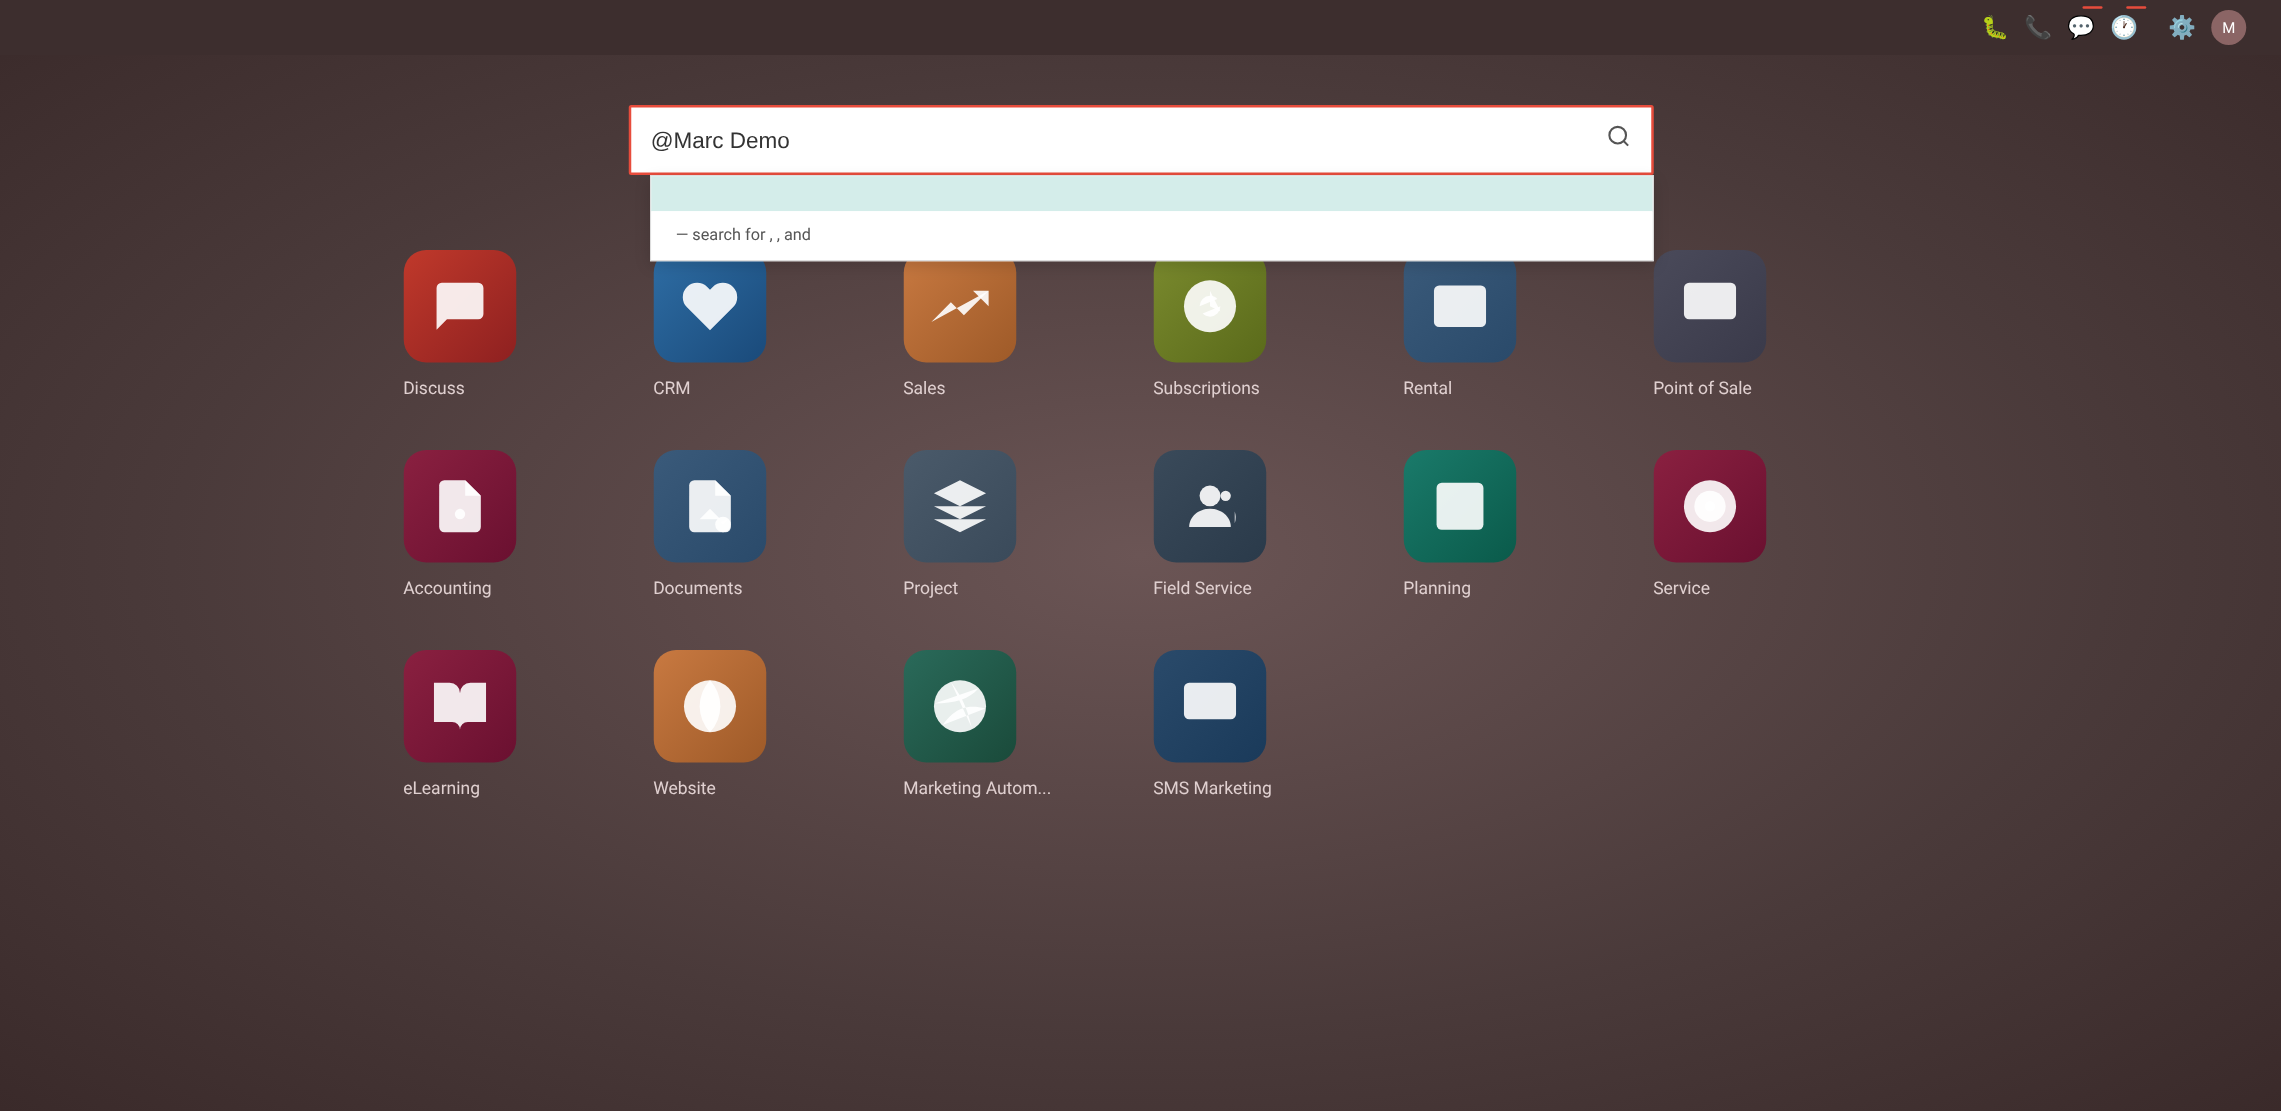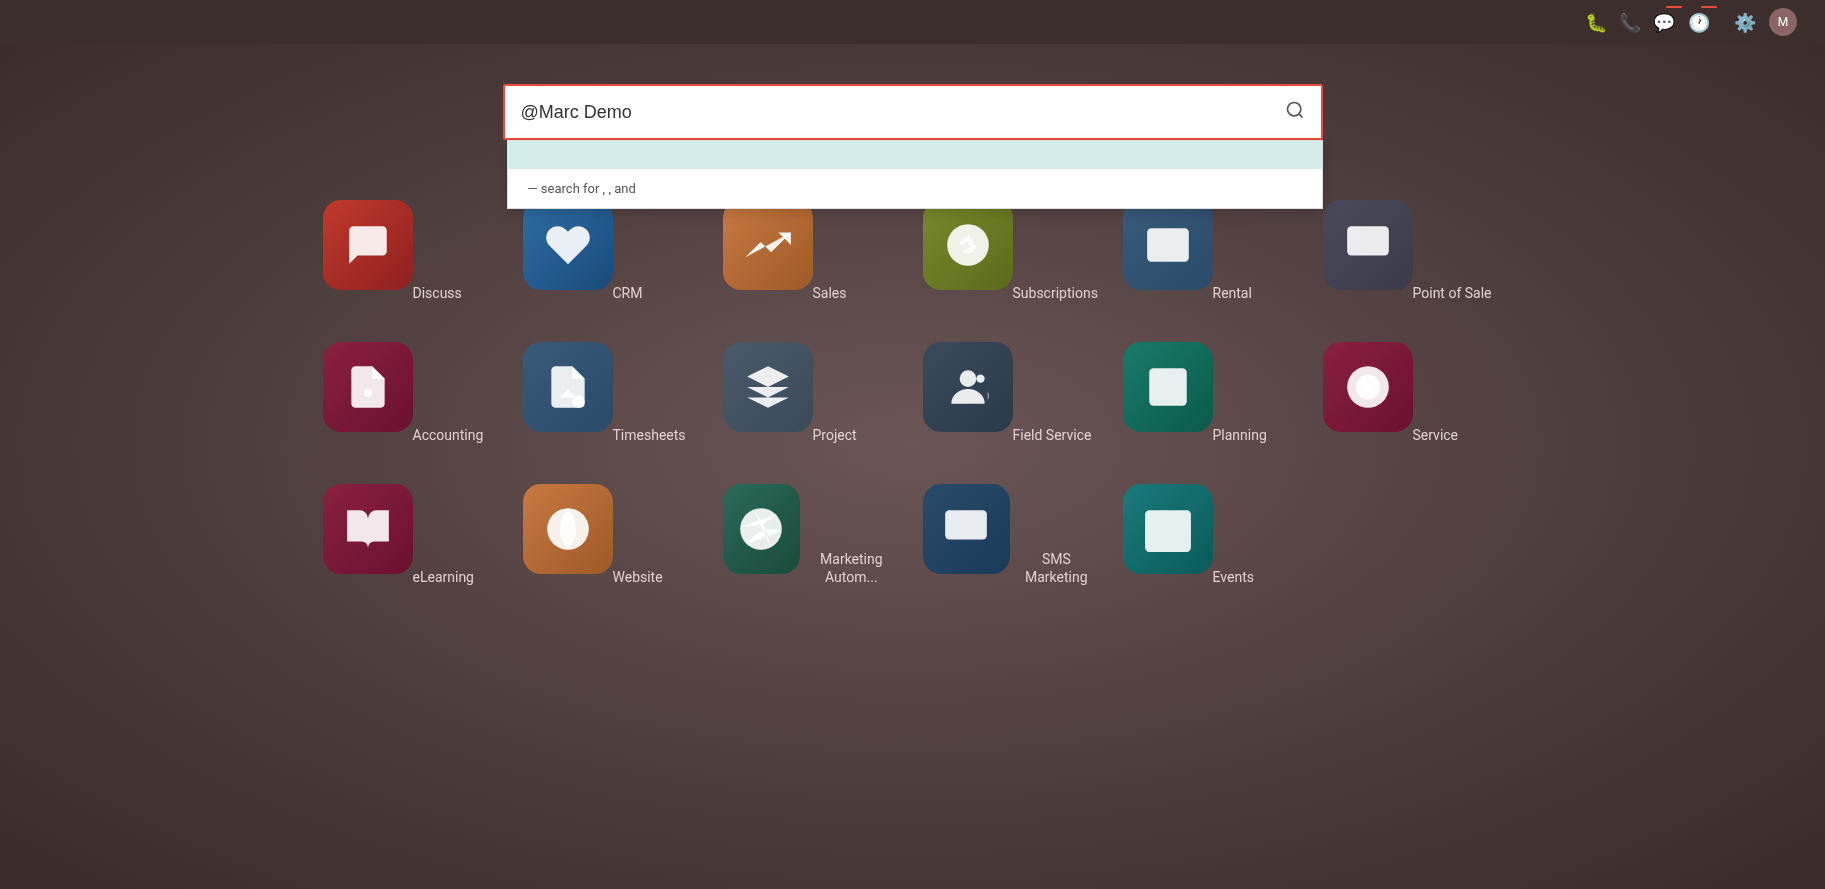--- a/index.html
+++ b/index.html
@@ -108,21 +108,21 @@
       cursor: pointer;
       background: none;
       border: none;
       padding: 0;
     }
 
     
     .search-dropdown {
       position: absolute;
       top: 100%;
-      left: 4px;
+      left: 17px;
       right: 0;
       background: #fff;
       border: 1px solid #ddd;
       box-shadow: 0 4px 12px rgba(0,0,0,0.15);
       z-index: 300;
     }
     .dropdown-result {
       display: flex;
       justify-content: space-between;
       align-items: center;
@@ -154,22 +154,22 @@
     .apps-grid {
       display: grid;
       grid-template-columns: repeat(6, 1fr);
       gap: 0;
       max-width: 1200px;
       margin: 0 auto;
     }
 
     .app-item {
       display: flex;
-      flex-direction: row;
-      align-items: flex-end;
+      flex-direction: column;
+      align-items: flex-start;
       padding: 20px 10px;
       cursor: pointer;
       border-radius: 8px;
       transition: background 0.2s;
     }
 
     .app-icon {
       width: 90px;
       height: 90px;
       border-radius: 18px;
@@ -344,21 +344,21 @@
         <div class="app-icon ic-documents">
           <svg viewBox="0 0 24 24">
             <path d="M14 2H6a2 2 0 0 0-2 2v16a2 2 0 0 0 2 2h12a2 2 0 0 0 2-2V8z"></path>
             <polyline points="14 2 14 8 20 8"></polyline>
             <polyline points="16 17 12 13 8 17"></polyline>
             <line x1="12" y1="13" x2="12" y2="21"></line>
             <circle cx="17" cy="19" r="3"></circle>
             <path d="M19 17l-2 2-1-1"></path>
           </svg>
         </div>
-        <span class="app-label">Timesheets</span>
+        <span class="app-label">Documents</span>
       </div>
       <div class="app-item">
         <div class="app-icon ic-project">
           <svg viewBox="0 0 24 24">
             <path d="M12 2L2 7l10 5 10-5-10-5zM2 17l10 5 10-5M2 12l10 5 10-5"></path>
           </svg>
         </div>
         <span class="app-label">Project</span>
       </div>
       <div class="app-item">
@@ -427,26 +427,15 @@
             <rect x="2" y="3" width="20" height="14" rx="2"></rect>
             <path d="M8 21h8"></path>
             <path d="M12 17v4"></path>
             <line x1="6" y1="8" x2="6" y2="8"></line>
             <line x1="10" y1="8" x2="10" y2="8"></line>
             <line x1="14" y1="8" x2="14" y2="8"></line>
           </svg>
         </div>
         <span class="app-label">SMS Marketing</span>
       </div>
-      <div class="app-item">
-        <div class="app-icon ic-events">
-          <svg viewBox="0 0 24 24">
-            <rect x="1" y="3" width="22" height="20" rx="2"></rect>
-            <line x1="16" y1="1" x2="16" y2="5"></line>
-            <line x1="8" y1="1" x2="8" y2="5"></line>
-            <line x1="1" y1="9" x2="23" y2="9"></line>
-          </svg>
-        </div>
-        <span class="app-label">Events</span>
-      </div>
     </div>
 
 </div>
 
 </body></html>

